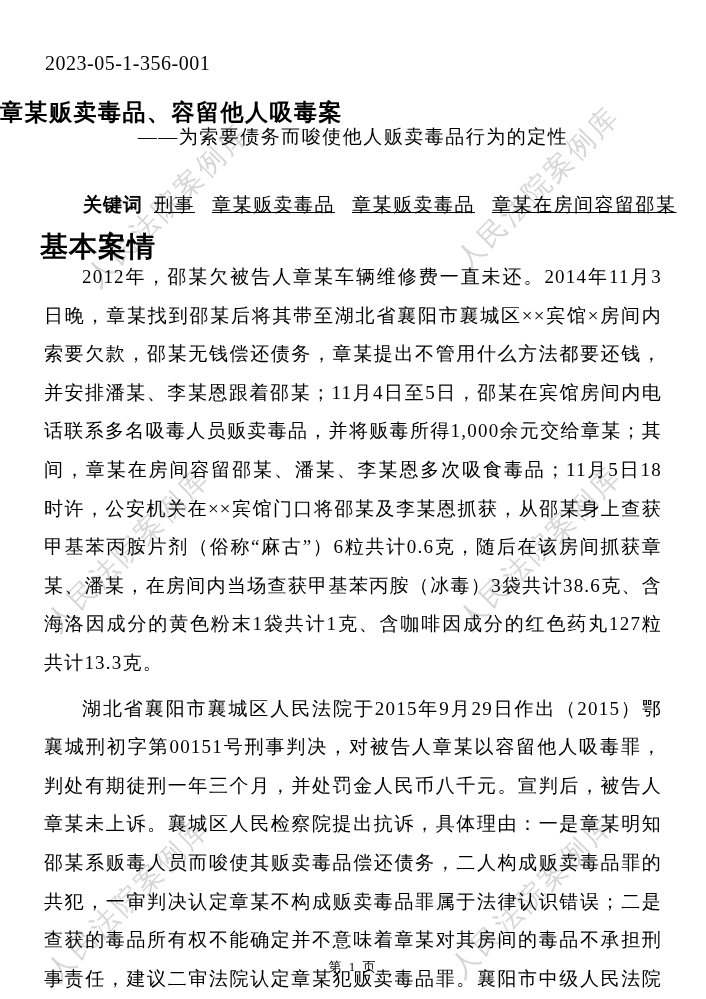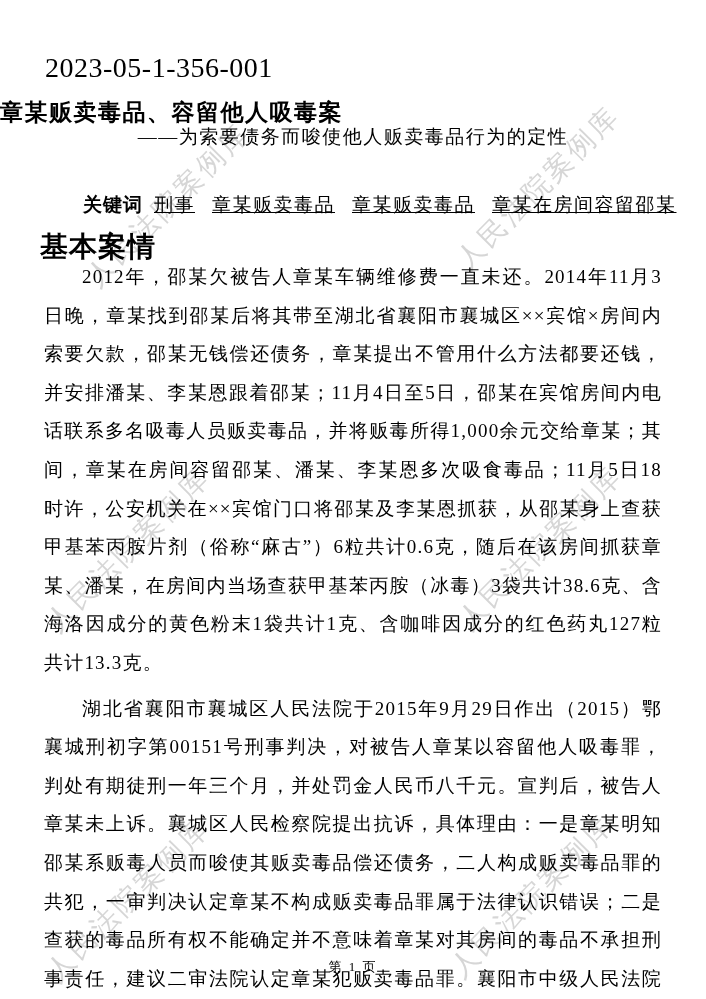--- a/index.html
+++ b/index.html
@@ -22,21 +22,21 @@
     color: #c9c9c9;
     opacity: 0.75;
     font-family: "Liberation Serif", serif;
     pointer-events: none;
     user-select: none;
   }
   .doc-number {
     position: absolute;
     left: 45px;
     top: 52px;
-    font-size: 28px;
+    font-size: 20px;
     letter-spacing: 0.5px;
     font-family: "Liberation Serif", serif;
   }
   .title {
     position: absolute;
     left: 0;
     right: 0;
     top: 82px;
     text-align: left;
     font-size: 23px;

